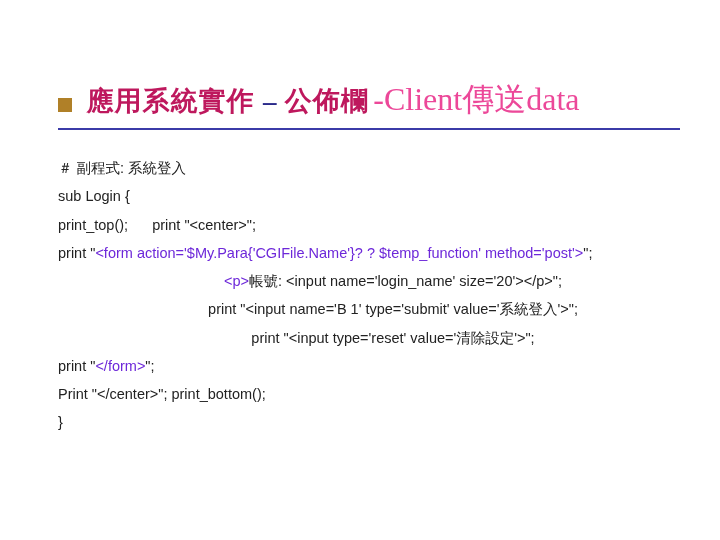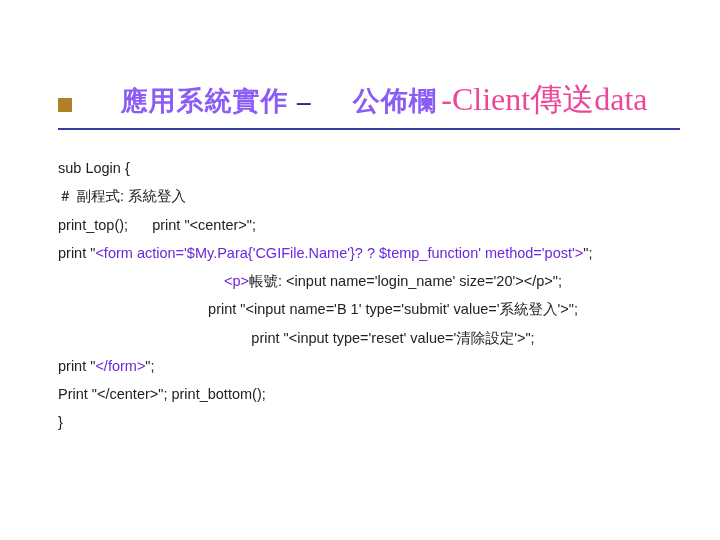--- a/index.html
+++ b/index.html
@@ -29,24 +29,23 @@
     width: 14px;
     height: 14px;
     background: #b08028;
     vertical-align: middle;
     margin-right: 10px;
     margin-top: -2px;
   }
   .title-text {
     font-size: 27px;
     font-weight: bold;
-    color: #8b5cf6;
+    color: #be185d;
     letter-spacing: 1px;
     font-family: "DFKai-SB", "KaiTi", "PMingLiU", serif;
-    margin-left: 34px;
   }
   .title-dash {
     font-size: 27px;
     color: #2a2a8a;
     font-family: "DFKai-SB", "KaiTi", serif;
     font-weight: bold;
     margin: 0 4px;
   }
   .title-sub {
     font-size: 32px;
@@ -83,22 +82,22 @@
 
   <div class="title-wrap">
     <span class="accent-square"></span>
     <span class="title-text">應用系統實作</span>
     <span class="title-dash">–</span>
     <span class="title-text">公佈欄</span>
     <span class="title-sub">-Client傳送data</span>
   </div>
 
   <div class="body">
+    <div class="line">＃ 副程式: 系統登入</div>
     <div class="line">sub Login {</div>
-    <div class="line">＃ 副程式: 系統登入</div>
     <div class="line">
       <span> print_top();</span><span class="gap"></span>
       <span>print "&lt;center&gt;";</span>
     </div>
     <div class="line">
       <span> print "</span><span class="red">&lt;form   action='$My.Para{'CGIFile.Name'}? ? $temp_function' method='post'&gt;</span><span>";</span>
     </div>
     <div class="line ind2">
       <span class="red">&lt;p&gt;</span><span>帳號: &lt;input name='login_name' size='20'&gt;&lt;/p&gt;";</span>
     </div>

